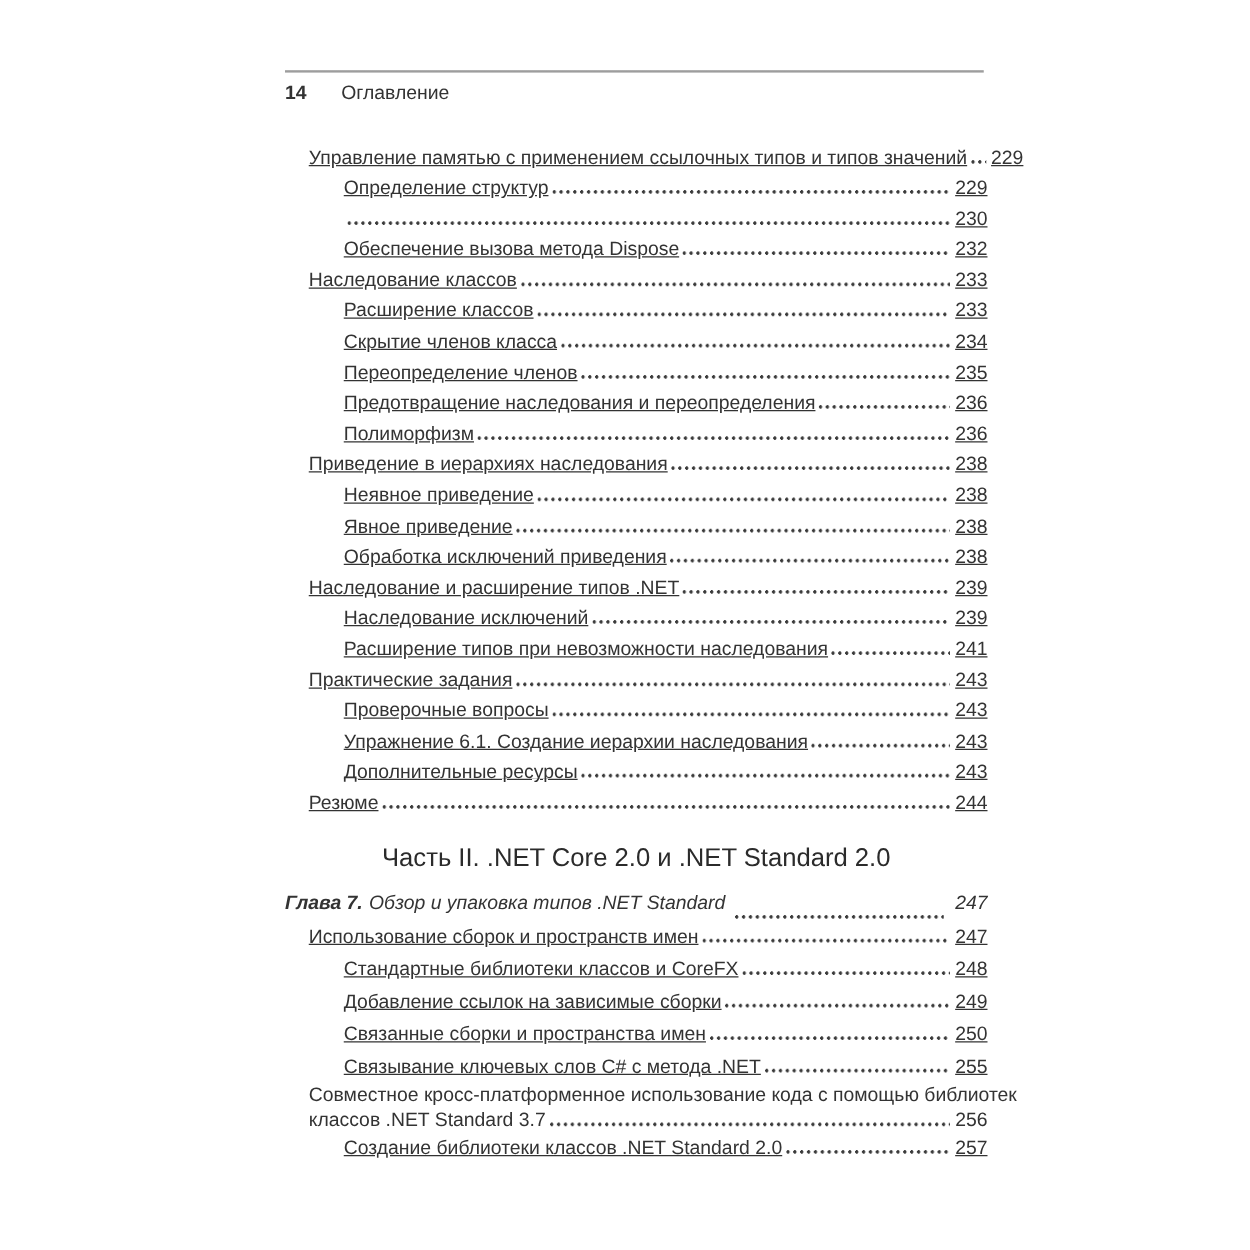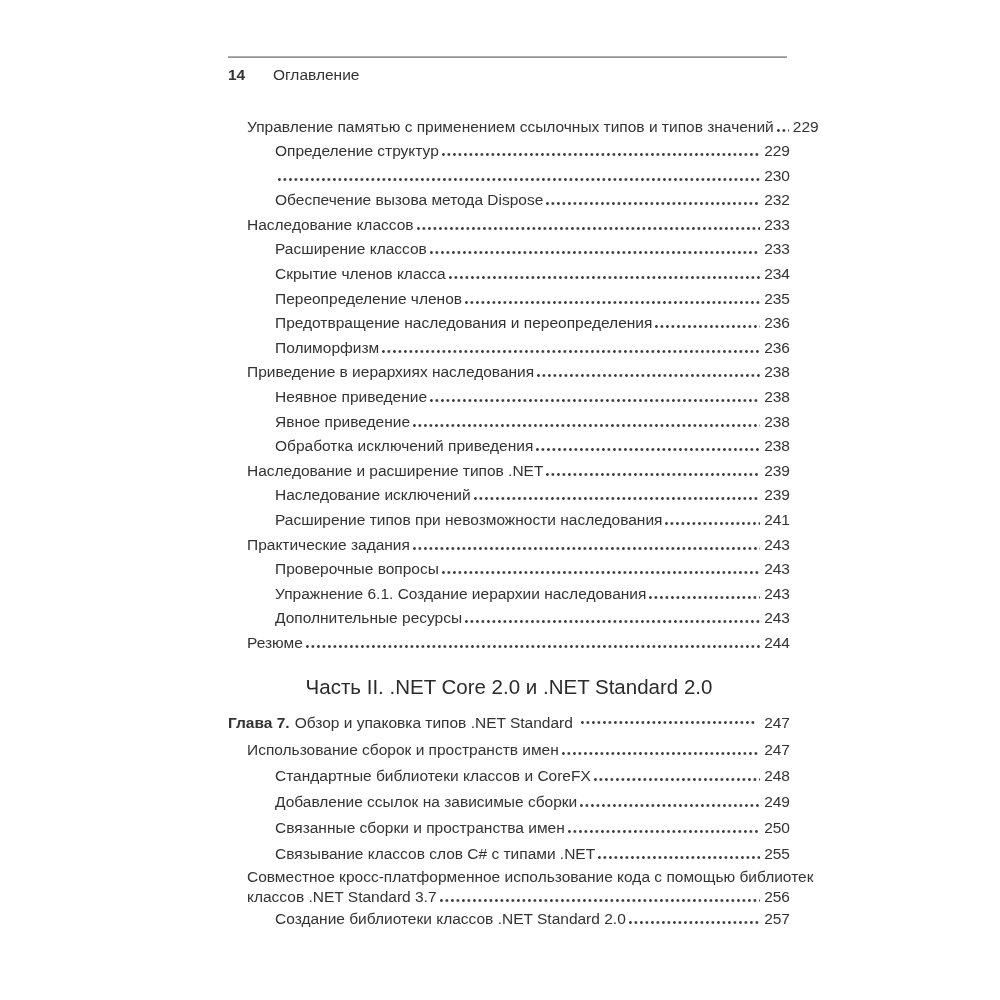--- a/index.html
+++ b/index.html
@@ -53,20 +53,21 @@
   }
   #block1 { top: 114.5px; }
   #block2 { top: 737px; }
 
   .entry { box-sizing: border-box; }
   .entry.lvl1 { padding-left: 19px; }
   .entry.lvl2 { padding-left: 47px; }
   .entry:not(.wrap) {
     display: flex;
     align-items: baseline;
+    text-decoration: underline;
   }
   #block1 .entry:not(.wrap) { height: 24.6px; line-height: 24.6px; }
   #block2 .entry:not(.wrap) { height: 26px; line-height: 26px; }
   #block2 .entry.wrap { height: 39px; line-height: 19.5px; display: block; }
   .entry.wrap .l2 {
     display: flex;
     align-items: baseline;
     height: 19.5px;
     line-height: 19.5px;
   }
@@ -96,23 +97,24 @@
     font-weight: normal;
     line-height: 30px;
     color: #2b2b2b;
   }
   .chapter-row {
     position: absolute;
     top: 710px;
     left: 0;
     width: 562px;
     display: flex;
-    align-items: center;
+    align-items: flex-end;
     height: 25px;
     line-height: 25px;
+    font-style: italic;
   }
   .chapter-row .label { font-weight: bold; margin-right: 5px; white-space: nowrap; }
   .chapter-row .leader { margin-left: 8px; }
   .chapter-row .pg { padding-left: 5px; }
 </style>
 </head>
 <body>
 
 <div class="page">
   <div class="content">
@@ -260,21 +262,21 @@
           <span class="t">Добавление ссылок на зависимые сборки</span>
           <span class="leader"></span>
           <span class="pg">249</span>
         </div>
         <div class="entry lvl2">
           <span class="t">Связанные сборки и пространства имен</span>
           <span class="leader"></span>
           <span class="pg">250</span>
         </div>
         <div class="entry lvl2">
-          <span class="t">Связывание классов слов C# с типами .NET</span>
+          <span class="t">Связывание ключевых слов C# с метода .NET</span>
           <span class="leader"></span>
           <span class="pg">255</span>
         </div>
         <div class="entry lvl1 wrap">
           <div class="t l1">Совместное кросс-платформенное использование кода с помощью библиотек</div>
           <div class="l2">
             <span class="t">классов .NET Standard 3.7</span>
             <span class="leader"></span>
             <span class="pg">256</span>
           </div>

